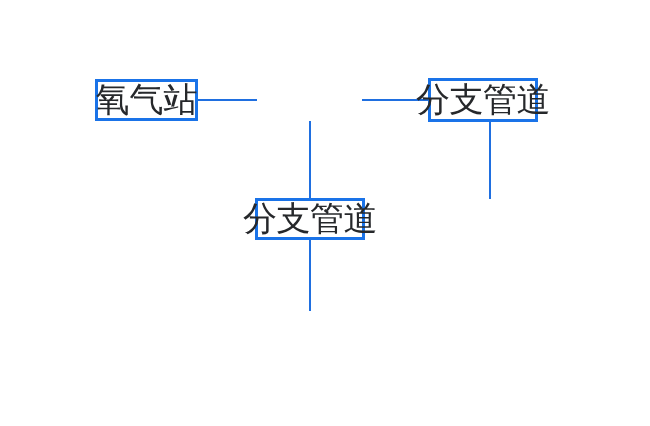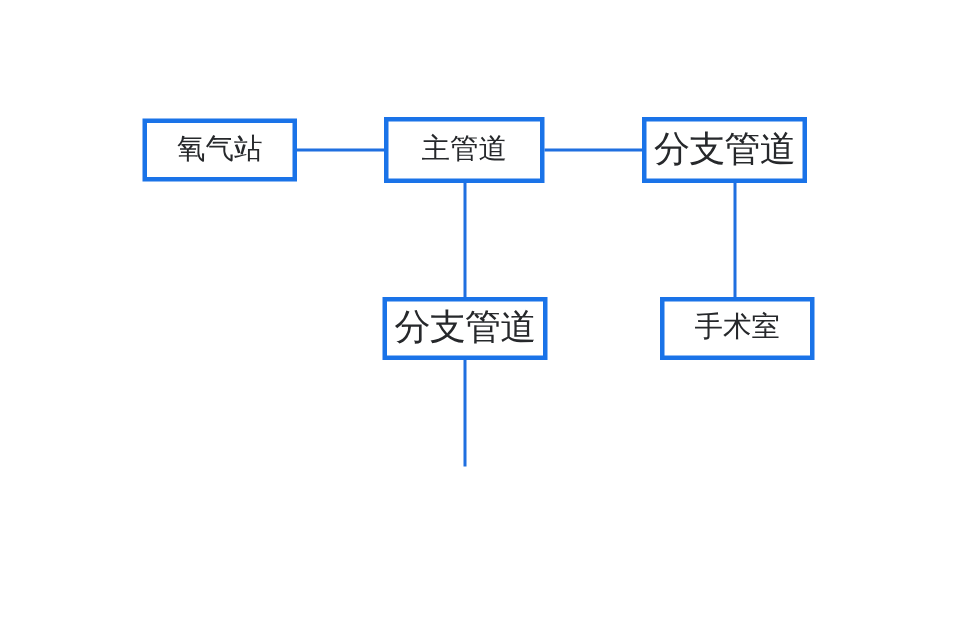--- a/index.html
+++ b/index.html
@@ -30,28 +30,28 @@
     box-sizing: border-box;
     background: #ffffff;
     border: 3px solid #1a73e8;
     display: flex;
     align-items: center;
     justify-content: center;
     z-index: 2;
   }
   .node-label {
     font-family: "DejaVu Sans", "Liberation Sans", sans-serif;
-    font-size: 19px;
+    font-size: 34px;
     line-height: 1;
     color: #26282b;
     white-space: nowrap;
     letter-spacing: 0px;
     transform: translateY(-1px);
   }
-  .label-4 { font-size: 24px; letter-spacing: -0.5px; }
+  .label-4 { font-size: 34px; letter-spacing: -0.5px; }
 
   
   #node-oxygen-station { left: 95px;  top: 79px;  width: 103px; height: 42px; }
   #node-main-pipe      { left: 256px; top: 78px;  width: 107px; height: 44px; }
   #node-branch-right   { left: 428px; top: 78px;  width: 110px; height: 44px; }
   #node-branch-mid     { left: 255px; top: 198px; width: 110px; height: 42px; }
   #node-operating-room { left: 440px; top: 198px; width: 103px; height: 42px; }
   #node-ward           { left: 260px; top: 310px; width: 103px; height: 42px; }
 
   
@@ -69,30 +69,24 @@
   <div class="edge edge-h" id="edge-oxygen-to-main"></div>
   <div class="edge edge-h" id="edge-main-to-branch-r"></div>
   <div class="edge edge-v" id="edge-main-to-branch-m"></div>
   <div class="edge edge-v" id="edge-branch-m-to-ward"></div>
   <div class="edge edge-v" id="edge-branch-r-to-or"></div>
 
   <div class="node" id="node-oxygen-station">
     <span class="node-label">氧气站</span>
   </div>
 
-  <div class="node" id="node-main-pipe">
-    <span class="node-label">主管道</span>
-  </div>
 
   <div class="node" id="node-branch-right">
     <span class="node-label label-4">分支管道</span>
   </div>
 
   <div class="node" id="node-branch-mid">
     <span class="node-label label-4">分支管道</span>
   </div>
 
-  <div class="node" id="node-operating-room">
-    <span class="node-label">手术室</span>
-  </div>
 
 
 </div>
 
 </body></html>

